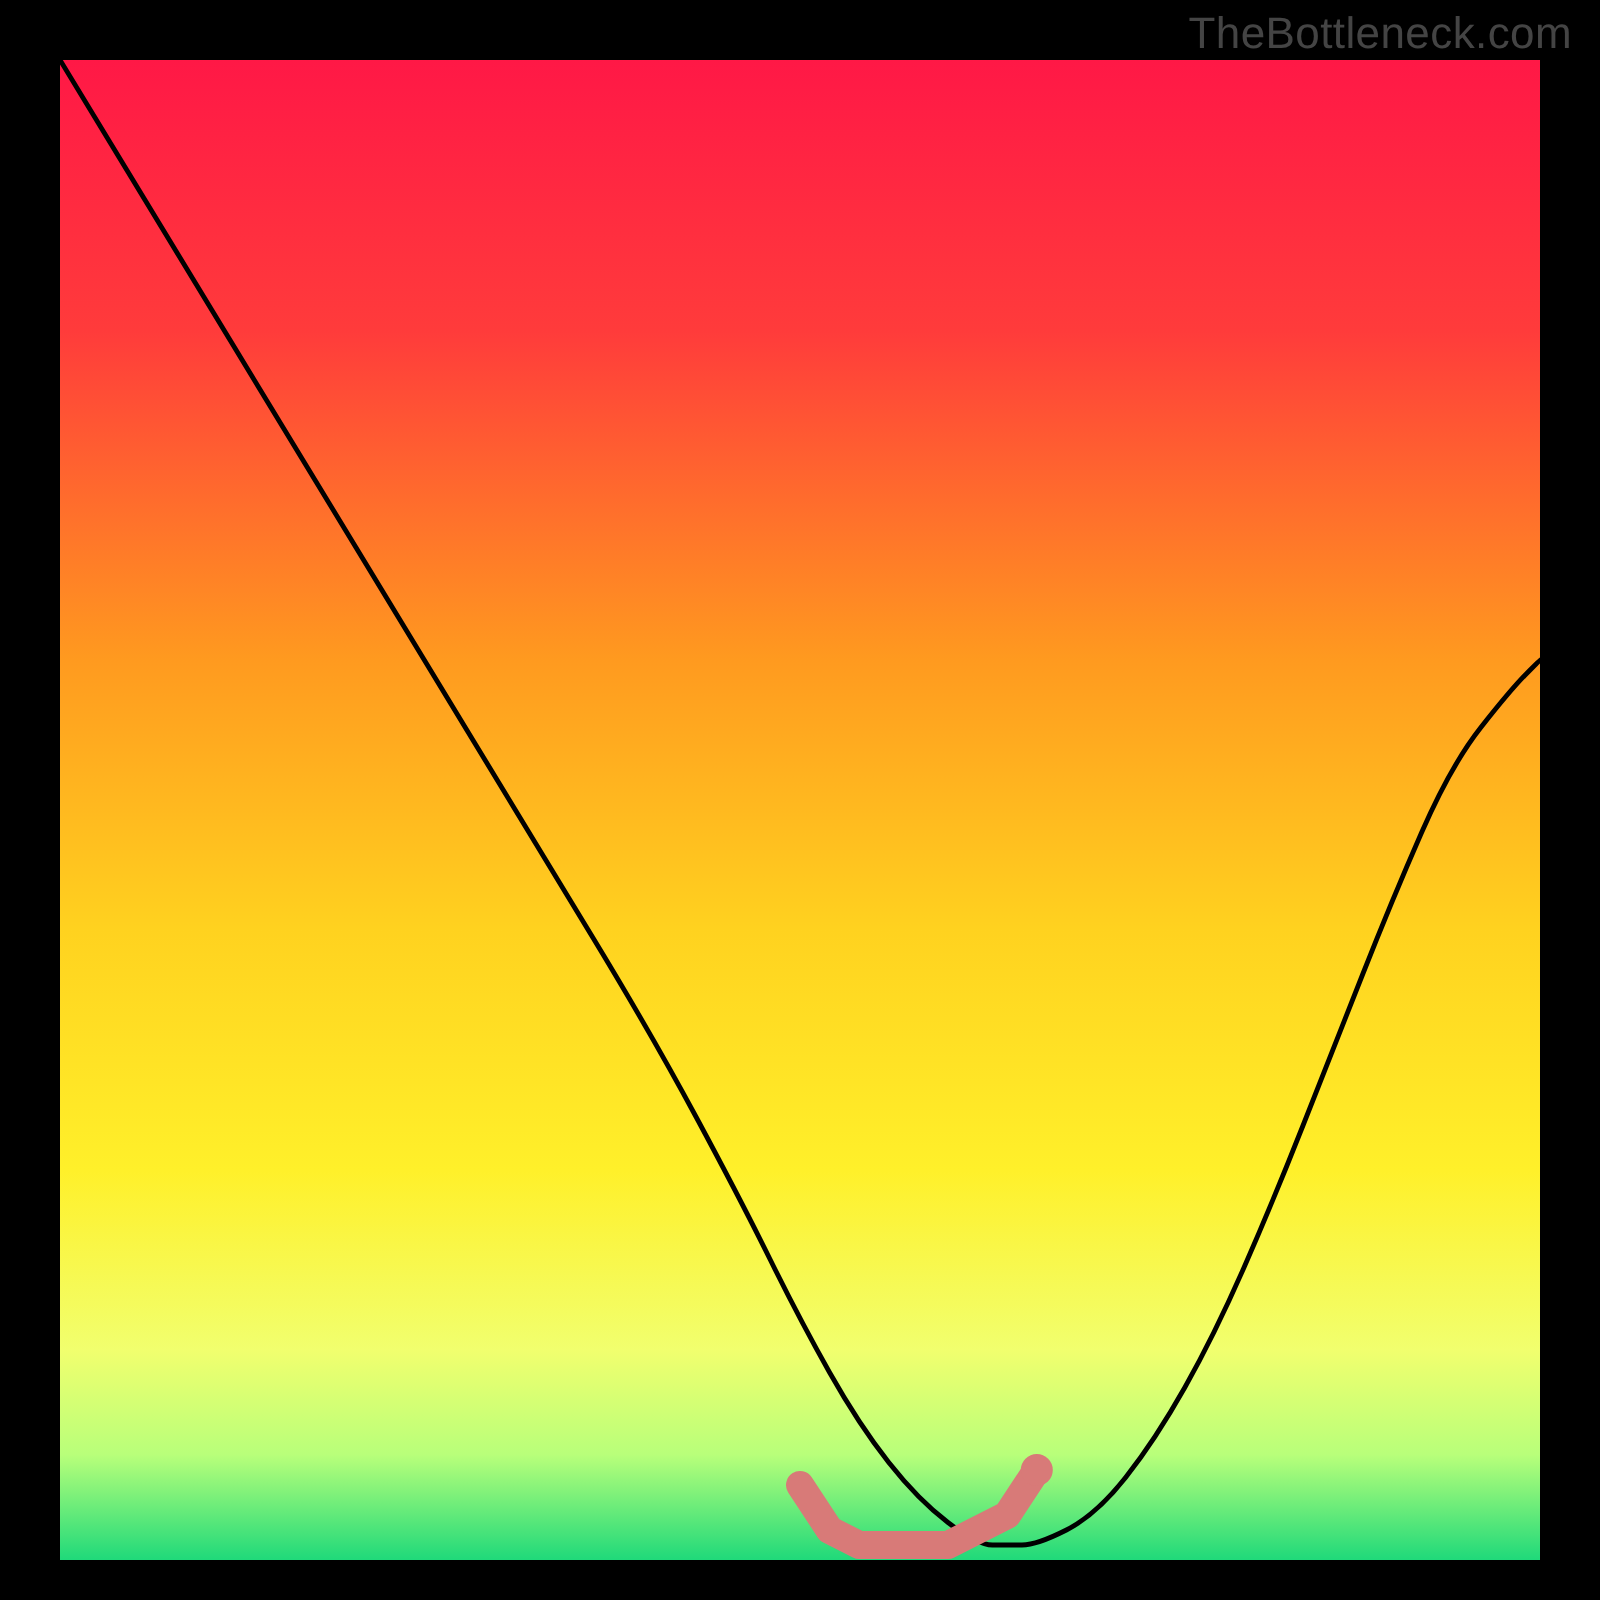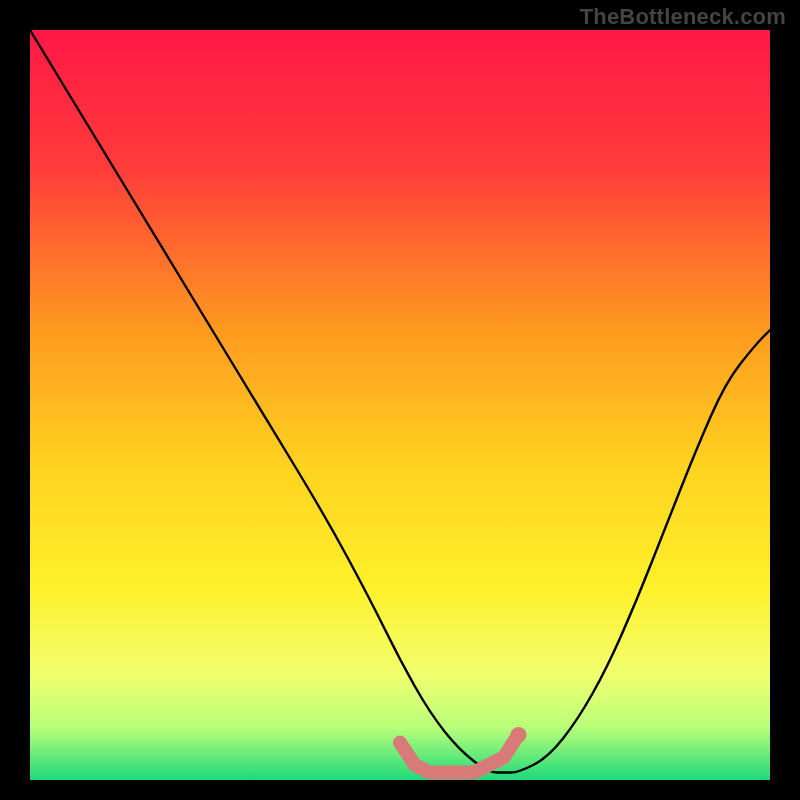--- a/index.html
+++ b/index.html
@@ -16,21 +16,21 @@
     width: 800px;
     height: 800px;
     background: #000;
   }
   .watermark {
     position: absolute;
     top: 4px;
     right: 14px;
     color: #444;
     font-size: 22px;
-    font-weight: 700;
+    font-weight: 400;
     letter-spacing: 0.2px;
     user-select: none;
   }
   .plot {
     position: absolute;
     left: 30px;
     top: 30px;
     width: 740px;
     height: 750px;
   }

